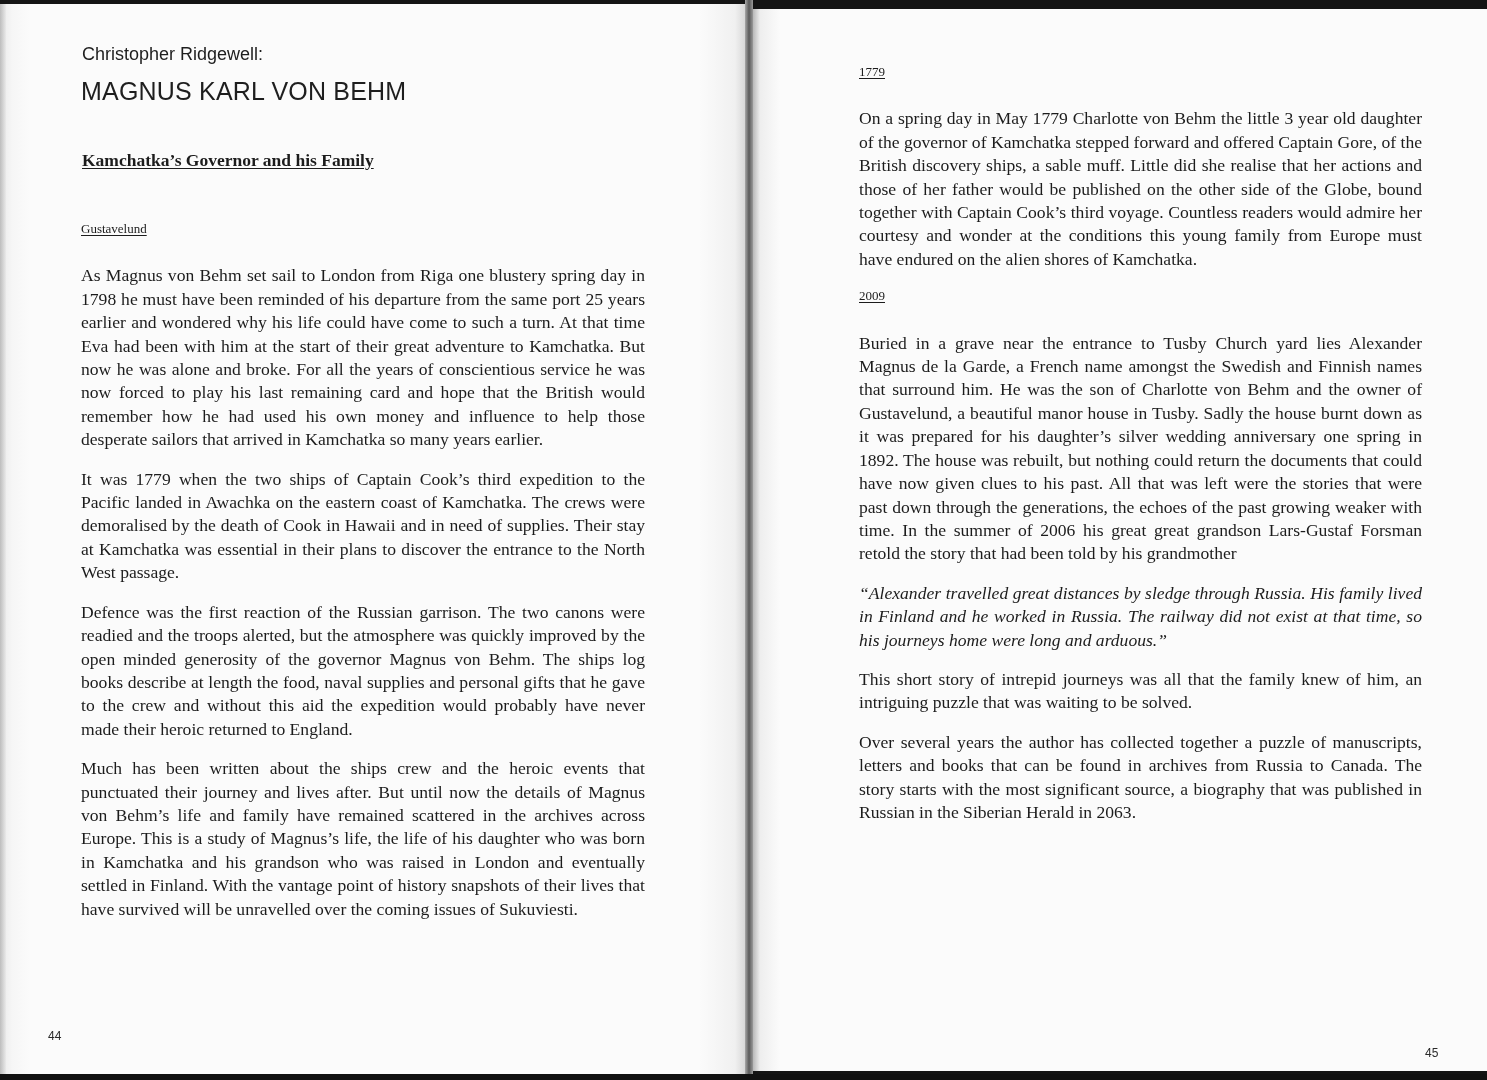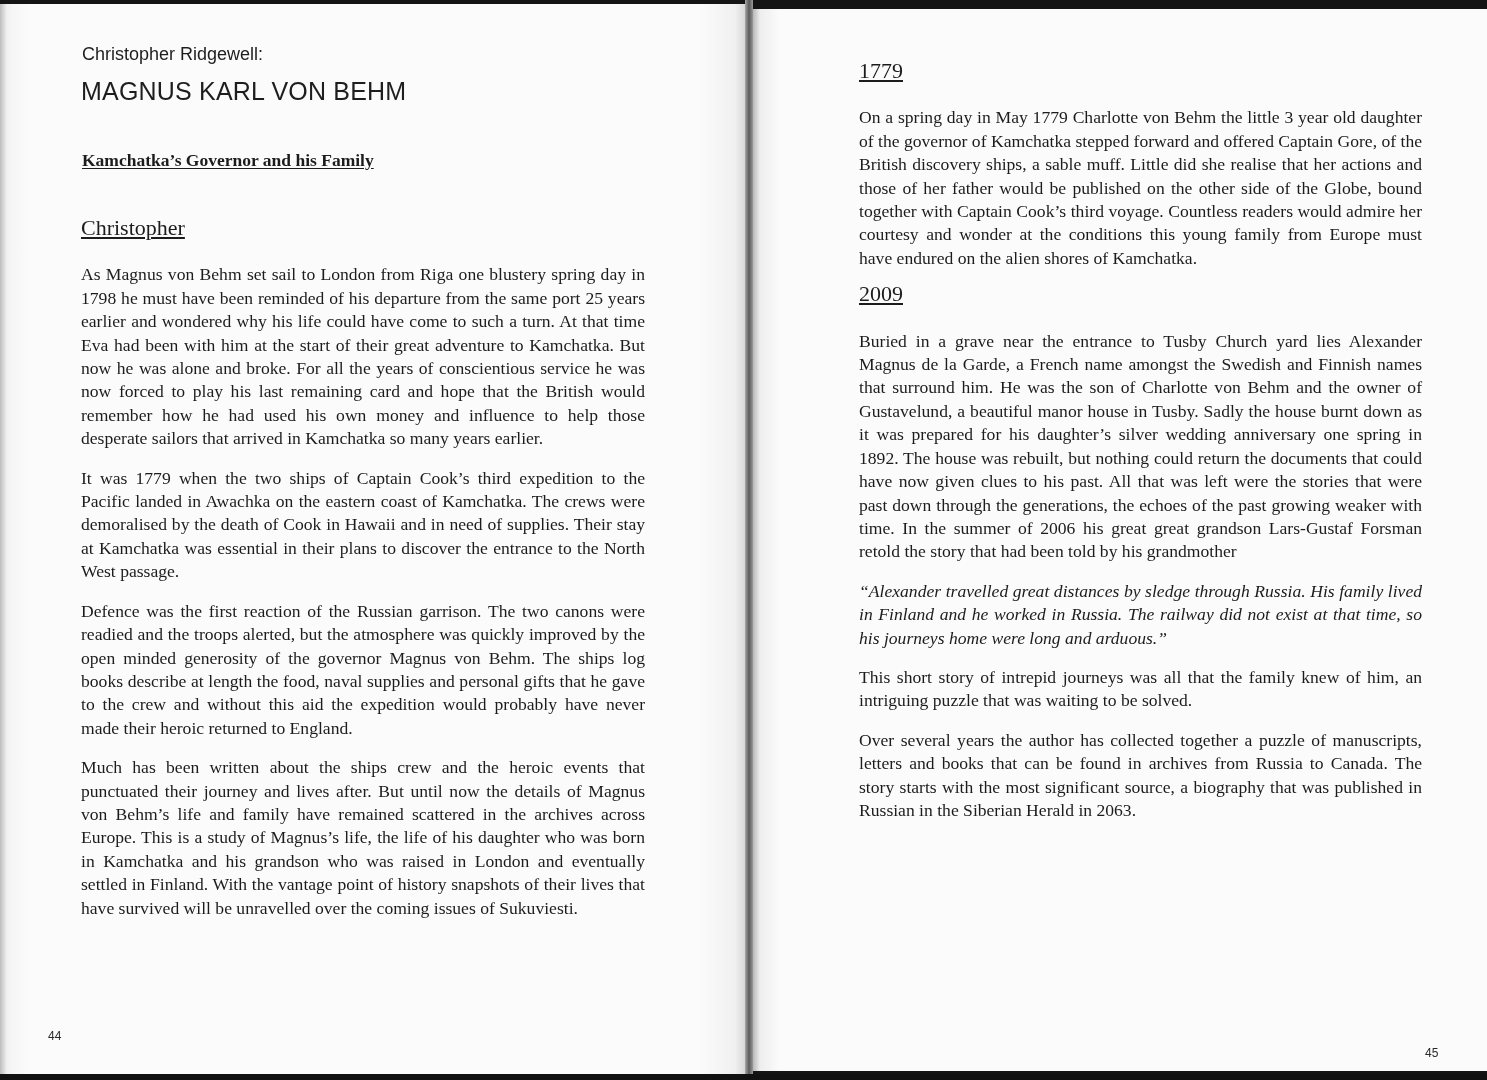--- a/index.html
+++ b/index.html
@@ -78,21 +78,21 @@
     .section-heading {
       position: absolute;
       left: 82px;
       top: 150px;
       font-size: 17.5px;
       font-weight: bold;
       text-decoration: underline;
       text-underline-offset: 2px;
     }
     .subheading {
-      font-size: 22px;
+      font-size: 13px;
       text-decoration: underline;
       text-underline-offset: 2px;
       display: inline-block;
     }
 
     .col {
       position: absolute;
       font-size: 17.6px;
       line-height: 23.4px;
       text-align: justify;
@@ -142,21 +142,21 @@
   <div class="page page-left"></div>
   <div class="left-edge-strip"></div>
   <div class="page page-right"></div>
   <div class="gutter-shadow"></div>
 
   <div class="author sans">Christopher Ridgewell:</div>
   <div class="title sans">MAGNUS KARL VON BEHM</div>
   <div class="section-heading serif">Kamchatka’s Governor and his Family</div>
 
   <div class="col col-left serif">
-    <div class="subheading">Christopher</div>
+    <div class="subheading">Gustavelund</div>
     <p>As Magnus von Behm set sail to London from Riga one blustery spring day in 1798 he must have been reminded of his departure from the same port 25 years earlier and wondered why his life could have come to such a turn. At that time Eva had been with him at the start of their great adventure to Kamchatka. But now he was alone and broke. For all the years of conscientious service he was now forced to play his last remaining card and hope that the British would remember how he had used his own money and influence to help those desperate sailors that arrived in Kamchatka so many years earlier.</p>
     <p>It was 1779 when the two ships of Captain Cook’s third expedition to the Pacific landed in Awachka on the eastern coast of Kamchatka. The crews were demoralised by the death of Cook in Hawaii and in need of supplies. Their stay at Kamchatka was essential in their plans to discover the entrance to the North West passage.</p>
     <p>Defence was the first reaction of the Russian garrison. The two canons were readied and the troops alerted, but the atmosphere was quickly improved by the open minded generosity of the governor Magnus von Behm. The ships log books describe at length the food, naval supplies and personal gifts that he gave to the crew and without this aid the expedition would probably have never made their heroic returned to England.</p>
     <p>Much has been written about the ships crew and the heroic events that punctuated their journey and lives after. But until now the details of Magnus von Behm’s life and family have remained scattered in the archives across Europe. This is a study of Magnus’s life, the life of his daughter who was born in Kamchatka and his grandson who was raised in London and eventually settled in Finland. With the vantage point of history snapshots of their lives that have survived will be unravelled over the coming issues of Sukuviesti.</p>
   </div>
 
   <div class="page-num page-num-left">44</div>
 
   <div class="col col-right serif">
     <div class="subheading">1779</div>

